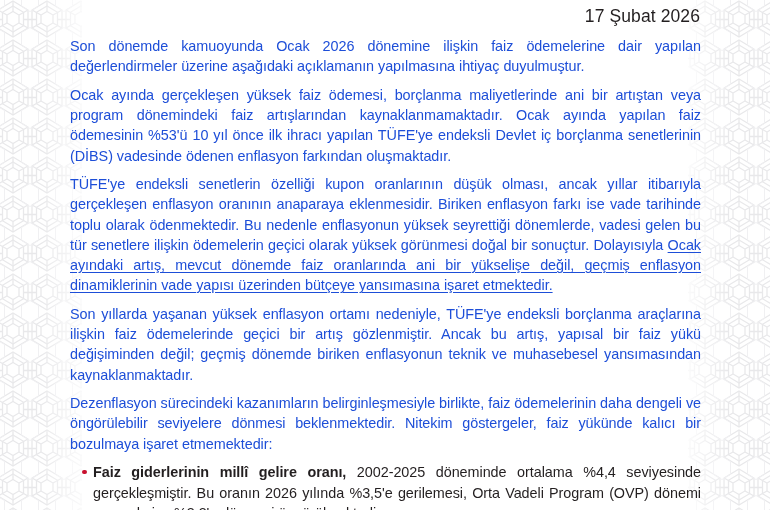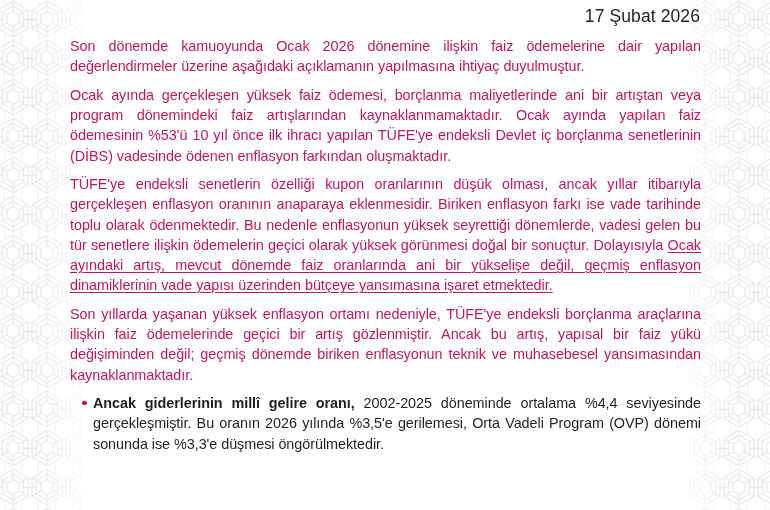--- a/index.html
+++ b/index.html
@@ -76,21 +76,21 @@
     top: 36px;
     width: 631px;
   }
 
   p.para {
     margin: 0 0 8.5px 0;
     font-size: 14.4px;
     line-height: 20.2px;
     text-align: justify;
     text-justify: inter-word;
-    color: #be185d;
+    color: #1d4ed8;
     letter-spacing: -0.05px;
   }
   p.para:last-child { margin-bottom: 0; }
 
   p.para b { font-weight: 400; }
   p.para u {
     text-decoration: underline;
     text-underline-offset: 2px;
     text-decoration-thickness: 1px;
   }
@@ -160,24 +160,25 @@
 
   <div class="content">
 
     <div class="doc-date">17 Şubat 2026</div>
 
     <div class="body-block">
       <p class="para"><span>Son dönemde kamuoyunda Ocak 2026 dönemine ilişkin faiz ödemelerine dair yapılan değerlendirmeler üzerine aşağıdaki açıklamanın yapılmasına ihtiyaç duyulmuştur.</span></p>
       <p class="para"><span>Ocak ayında gerçekleşen yüksek faiz ödemesi, </span><b>borçlanma maliyetlerinde ani bir artıştan</b><span> veya </span><b>program dönemindeki faiz artışlarından kaynaklanmamaktadır.</b><span> Ocak ayında yapılan faiz ödemesinin %53'ü 10 yıl önce ilk ihracı yapılan </span><b>TÜFE'ye endeksli Devlet iç borçlanma senetlerinin (DİBS) vadesinde ödenen enflasyon farkından</b><span> oluşmaktadır.</span></p>
       <p class="para"><span>TÜFE'ye endeksli senetlerin özelliği kupon oranlarının düşük olması, ancak yıllar itibarıyla gerçekleşen enflasyon oranının anaparaya eklenmesidir. Biriken enflasyon farkı ise vade tarihinde toplu olarak ödenmektedir. Bu nedenle enflasyonun yüksek seyrettiği dönemlerde, vadesi gelen bu tür senetlere ilişkin ödemelerin geçici olarak yüksek görünmesi doğal bir sonuçtur. Dolayısıyla </span><u>Ocak ayındaki artış, mevcut dönemde faiz oranlarında ani bir yükselişe değil, geçmiş enflasyon dinamiklerinin vade yapısı üzerinden bütçeye yansımasına işaret etmektedir.</u></p>
       <p class="para"><span>Son yıllarda yaşanan yüksek enflasyon ortamı nedeniyle, TÜFE'ye endeksli borçlanma araçlarına ilişkin faiz ödemelerinde geçici bir artış gözlenmiştir. Ancak bu artış, </span><b>yapısal bir faiz yükü değişiminden değil; geçmiş dönemde biriken enflasyonun teknik ve muhasebesel yansımasından kaynaklanmaktadır.</b></p>
+      <p class="para"><span>Dezenflasyon sürecindeki kazanımların belirginleşmesiyle birlikte, faiz ödemelerinin daha dengeli ve öngörülebilir seviyelere dönmesi beklenmektedir. Nitekim göstergeler, faiz yükünde kalıcı bir bozulmaya işaret etmemektedir:</span></p>
 
       <ul class="bullets">
         <li>
           <span class="bullet-dot"></span>
-          <span class="li-text"><b>Ancak giderlerinin millî gelire oranı,</b><span> 2002-2025 döneminde ortalama %4,4 seviyesinde gerçekleşmiştir. Bu oranın 2026 yılında %3,5'e gerilemesi, Orta Vadeli Program (OVP) dönemi sonunda ise %3,3'e düşmesi öngörülmektedir.</span></span>
+          <span class="li-text"><b>Faiz giderlerinin millî gelire oranı,</b><span> 2002-2025 döneminde ortalama %4,4 seviyesinde gerçekleşmiştir. Bu oranın 2026 yılında %3,5'e gerilemesi, Orta Vadeli Program (OVP) dönemi sonunda ise %3,3'e düşmesi öngörülmektedir.</span></span>
         </li>
 
       </ul>
     </div>
 
   </div>
 </div>
 
 </body></html>

